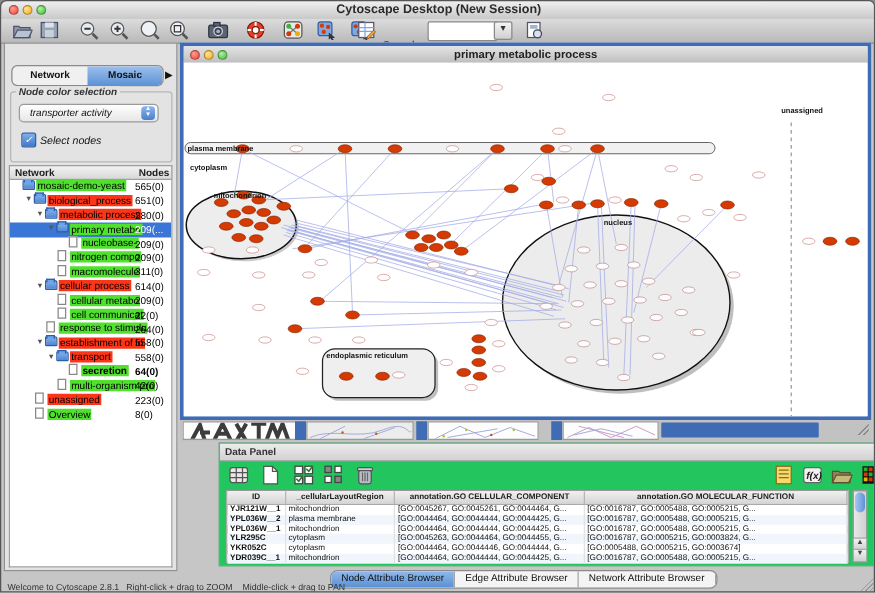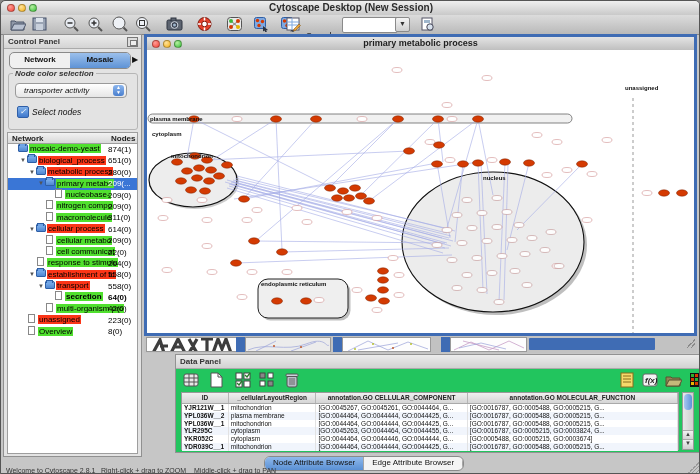--- a/index.html
+++ b/index.html
@@ -209,24 +209,20 @@
     <div class="tbtn" style="left:418px">
         <svg viewBox="0 0 17 16">
           <rect x="3" y="2" width="10" height="12" fill="#fff" stroke="#556"></rect>
           <rect x="5" y="4" width="6" height="3" fill="#9fb6cc"></rect>
           <circle cx="11" cy="11" r="3.2" fill="#d8e2ee" stroke="#445"></circle>
         </svg>
       </div>
   </div>
 
   <div id="control-panel">
-    <div id="cp-header">
-      <span id="cp-title">Control Panel</span>
-      <span class="float-icon"></span>
-    </div>
     <div id="cp-tabs">
       <div class="cp-tab" id="tab-network">Network</div>
       <div class="cp-tab sel" id="tab-mosaic">Mosaic</div>
     </div>
     <span id="cp-tab-arrow">▶</span>
     <div id="groupbox">
       <span id="groupbox-label">Node color selection</span>
       <div id="node-color-select">
         <span>transporter activity</span>
         <span id="select-stepper">▲<br>▼</span>
@@ -234,21 +230,21 @@
       <div id="select-nodes-row">
         <span id="select-nodes-box">✓</span>
         <span id="select-nodes-label">Select nodes</span>
       </div>
     </div>
     <div id="tree-header">
       <span style="left:4px">Network</span>
       <span style="left:103px">Nodes</span>
     </div>
     <div id="tree">
-        <div class="trow" style="padding-left: 3px;"><span class="tarrow"></span><span class="ticon folder"></span><span class="tlabel green">mosaic-demo-yeast</span><span class="tval">874(1)</span></div>
+        <div class="trow" style="padding-left: 3px;"><span class="tarrow"></span><span class="ticon folder"></span><span class="tlabel green">mosaic-demo-yeast</span><span class="tval">565(0)</span></div>
         <div class="trow" style="padding-left: 12px;"><span class="tarrow">▼</span><span class="ticon folder"></span><span class="tlabel red">biological_process</span><span class="tval">651(0)</span></div>
         <div class="trow" style="padding-left: 21px;"><span class="tarrow">▼</span><span class="ticon folder"></span><span class="tlabel red">metabolic process</span><span class="tval">280(0)</span></div>
         <div class="trow sel" style="padding-left: 30px;"><span class="tarrow">▼</span><span class="ticon folder"></span><span class="tlabel green">primary metabo</span><span class="tval">209(...</span></div>
         <div class="trow" style="padding-left: 39px;"><span class="tarrow"></span><span class="ticon doc"></span><span class="tlabel green">nucleobase-</span><span class="tval">209(0)</span></div>
         <div class="trow" style="padding-left: 30px;"><span class="tarrow"></span><span class="ticon doc"></span><span class="tlabel green">nitrogen compo</span><span class="tval">209(0)</span></div>
         <div class="trow" style="padding-left: 30px;"><span class="tarrow"></span><span class="ticon doc"></span><span class="tlabel green">macromolecule</span><span class="tval">311(0)</span></div>
         <div class="trow" style="padding-left: 21px;"><span class="tarrow">▼</span><span class="ticon folder"></span><span class="tlabel red">cellular process</span><span class="tval">614(0)</span></div>
         <div class="trow" style="padding-left: 30px;"><span class="tarrow"></span><span class="ticon doc"></span><span class="tlabel green">cellular metabo</span><span class="tval">209(0)</span></div>
         <div class="trow" style="padding-left: 30px;"><span class="tarrow"></span><span class="ticon doc"></span><span class="tlabel green">cell communicat</span><span class="tval">22(0)</span></div>
         <div class="trow" style="padding-left: 21px;"><span class="tarrow"></span><span class="ticon doc"></span><span class="tlabel green">response to stimulu</span><span class="tval">264(0)</span></div>
@@ -607,20 +603,21 @@
     <div id="dp-scroll">
       <div id="dp-thumb"></div>
       <div class="scroll-arrow" style="bottom:9px">▲</div>
       <div class="scroll-arrow" style="bottom:0">▼</div>
     </div>
   </div>
 
   <div id="bottom-tabs">
       <div class="btab sel">Node Attribute Browser</div>
       <div class="btab">Edge Attribute Browser</div>
+      <div class="btab">Network Attribute Browser</div>
     </div>
 
   <div id="statusbar">
     <span class="status-text" style="left:5px">Welcome to Cytoscape 2.8.1</span>
     <span class="status-text" style="left:100px">Right-click + drag to ZOOM</span>
     <span class="status-text" style="left:193px">Middle-click + drag to PAN</span>
     <div id="resize-grip"></div>
   </div>
 
 </div>

